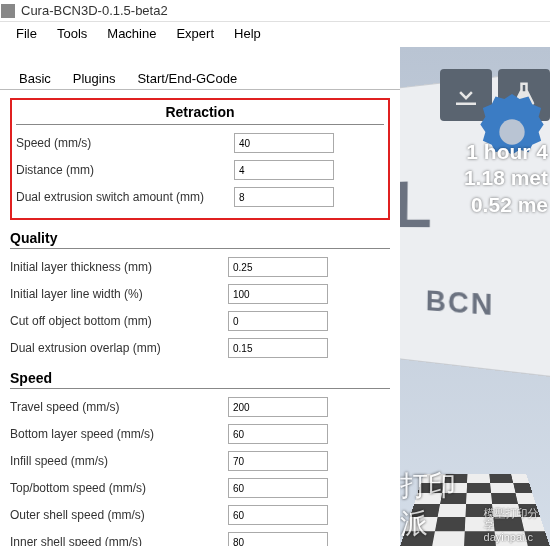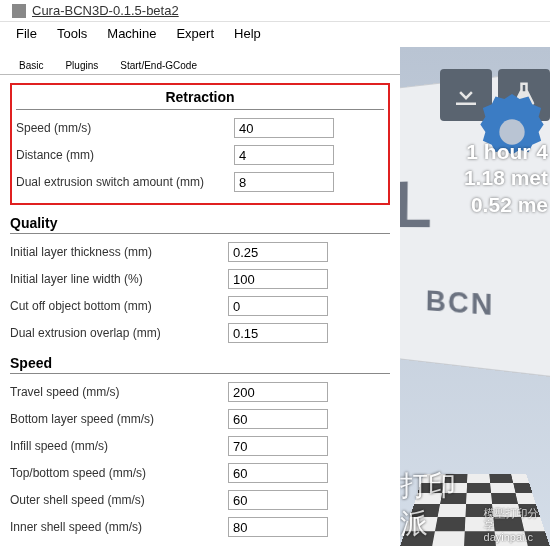--- a/index.html
+++ b/index.html
@@ -1,38 +1,38 @@
 <!DOCTYPE html>
 <html><head>
 <meta charset="utf-8">
 <style>
 * { margin: 0; padding: 0; box-sizing: border-box; font-family: "Segoe UI", Tahoma, sans-serif; }
 body { background: #fff; width: 550px; height: 546px; overflow: hidden; position: relative; }
 
-.titlebar { display: flex; align-items: center; padding: 3px 12px; font-size: 13px; color: #333; border-bottom: 1px solid #e0e0e0; text-decoration: underline; }
+.titlebar { display: flex; align-items: center; padding: 3px 1px; font-size: 13px; color: #333; border-bottom: 1px solid #e0e0e0; }
 .titlebar-icon { width: 14px; height: 14px; background: #888; margin-right: 6px; }
 
 .menubar { display: flex; padding: 2px 8px 4px; font-size: 13px; gap: 4px; }
 .menubar .menu-item { padding: 2px 8px; cursor: default; }
 
 .main { display: flex; height: calc(100% - 46px); }
 
 .leftpane { flex: 0 0 400px; background: #fff; padding: 0; }
 
-.tabs { display: flex; border-bottom: 1px solid #bbb; font-size: 10px; padding-left: 8px; margin-top: 9px; }
+.tabs { display: flex; border-bottom: 1px solid #bbb; font-size: 13px; padding-left: 8px; margin-top: 20px; }
 .tab { padding: 3px 10px; border: 1px solid transparent; border-bottom: none; cursor: default; }
 .tab.active { border-color: #bbb; background: #fff; position: relative; top: 1px; border-radius: 2px 2px 0 0; }
 
 .settings { padding: 8px 10px 8px 10px; font-size: 14px; }
 
 .section-title { font-weight: bold; font-size: 14px; margin: 10px 0 6px; border-bottom: 1px solid #888; padding-bottom: 2px; }
 
 .field-row { display: flex; align-items: center; margin: 3px 0; min-height: 24px; }
 .field-label { flex: 0 0 218px; font-size: 12px; color: #333; }
-.field-input { width: 100px; height: 20px; border: 1px solid #aaa; font-size: 13px; padding: 1px 4px; background: #fff; }
+.field-input { width: 100px; height: 20px; border: 1px solid #aaa; font-size: 10px; padding: 1px 4px; background: #fff; }
 
 .boxed { border: 2px solid #e02020; padding: 2px 4px 6px; margin-bottom: 6px; }
 .boxed .section-title { margin-top: 2px; border: none; padding-bottom: 0; }
 .boxed .section-title { border-bottom: 1px solid #888; padding-bottom: 4px; text-align: center; }
 
 .viewport { flex: 1; position: relative; background: linear-gradient(#b9c4d3, #d4dde8); overflow: hidden; }
 
 
 .floor { position: absolute; left: 0; right: 0; bottom: 0; height: 190px;
   background:

